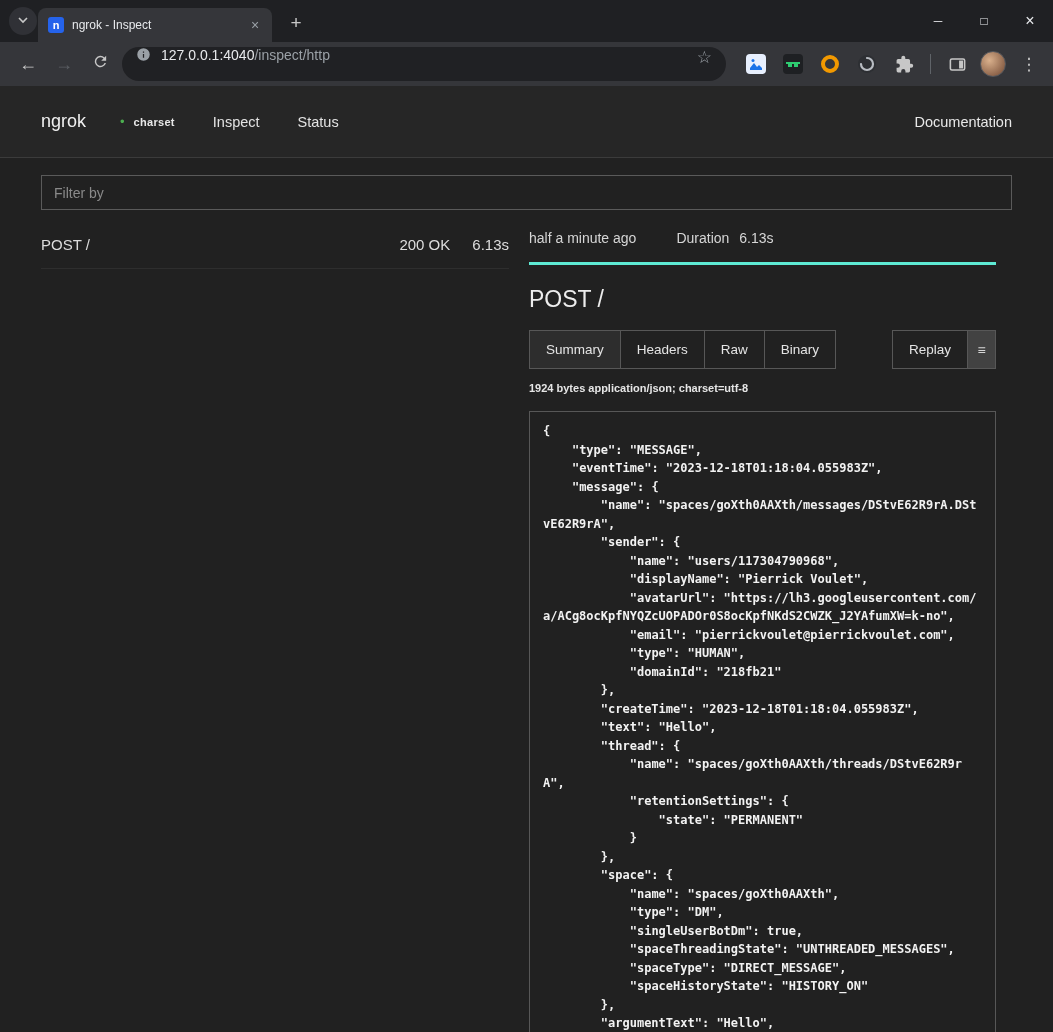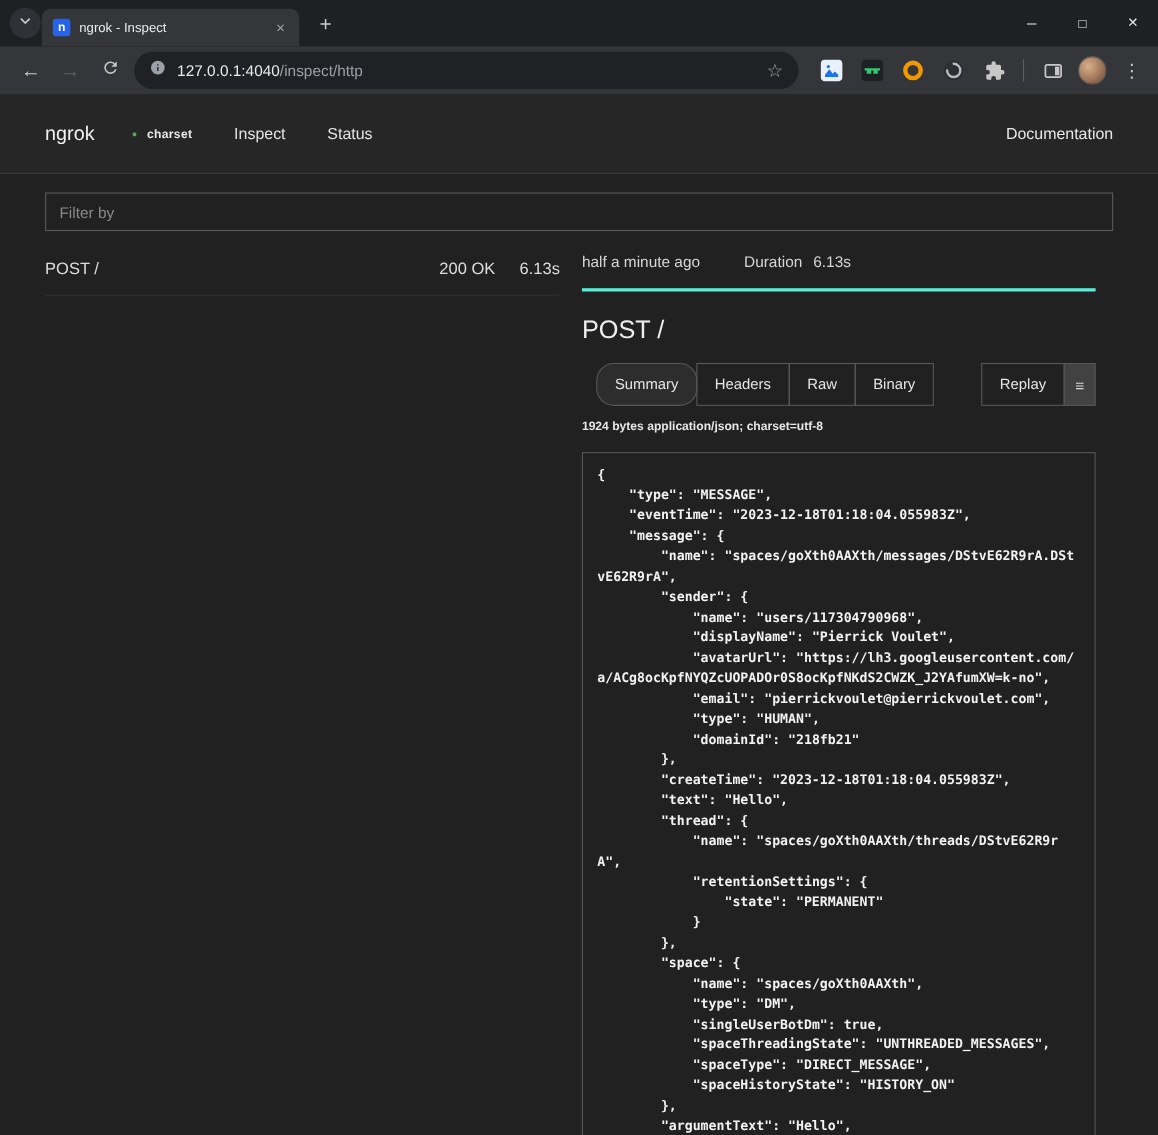--- a/index.html
+++ b/index.html
@@ -24,21 +24,21 @@
   .win-btn { width:46px; height:42px; display:flex; align-items:center; justify-content:center;
              color:#e8eaed; font-size:12px; cursor:pointer; }
   .win-btn.close-btn { font-size:16px; }
 
   
   .toolbar { height:44px; background:#35363a; display:flex; align-items:center; padding:0 10px; flex:0 0 auto; }
   .nav-btn { width:36px; height:34px; display:flex; align-items:center; justify-content:center;
              color:#c7c7c7; font-size:18px; border-radius:50%; cursor:pointer; }
   .nav-btn.dim { color:#5c5f64; }
   .omnibox { width:604px; height:34px; margin-left:4px; background:#202124; border-radius:17px;
-             display:flex; align-items:center; padding:16px 14px; }
+             display:flex; align-items:flex-start; padding:0 14px; }
   .url { font-size:14px; margin-left:10px; white-space:nowrap; }
   .url-host { color:#e8eaed; }
   .url-path { color:#9aa0a6; }
   .star { margin-left:auto; color:#9aa0a6; font-size:17px; cursor:pointer; }
   .ext-cluster { margin-left:auto; display:flex; align-items:center; gap:9px; }
   .ext-icon { width:28px; height:28px; display:flex; align-items:center; justify-content:center;
               border-radius:6px; cursor:pointer; }
   .tb-divider { width:1px; height:20px; background:#5f6368; margin:0 3px; }
   .avatar { width:26px; height:26px; border-radius:50%; cursor:pointer;
             background:radial-gradient(circle at 35% 35%, #d9b08c, #8a6148 75%); border:1px solid #55585d; }
@@ -76,21 +76,21 @@
   .req-method { color:#dddddd; font-size:15px; }
   .req-right { display:flex; gap:22px; color:#dddddd; font-size:15px; }
 
   .detail-header { display:flex; align-items:center; gap:40px; padding:10px 0 16px;
                    border-bottom:3px solid #5eead4; color:#d6d6d6; font-size:14px; }
   .dur-wrap { display:flex; gap:10px; }
   .detail-title { color:#ededed; font-size:23px; font-weight:400; margin-top:21px; }
   .tabs-row { display:flex; margin-top:17px; align-items:stretch; }
   .tab-btn { border:1px solid #575757; background:transparent; color:#e4e4e4; font-size:13.5px;
              padding:11px 16px; margin-left:-1px; cursor:pointer; font-family:"Liberation Sans", sans-serif; }
-  .tab-btn:first-child { margin-left:13px;border-radius:16px; }
+  .tab-btn:first-child { margin-left:0; }
   .tab-btn.active { background:#2d2d2d; }
   .replay-group { margin-left:auto; display:flex; }
   .replay-btn { border:1px solid #575757; background:transparent; color:#e4e4e4; font-size:13.5px;
                 padding:11px 16px; cursor:pointer; font-family:"Liberation Sans", sans-serif; }
   .replay-toggle { width:29px; border:1px solid #575757; margin-left:-1px; background:#424242;
                    color:#d6d6d6; font-size:14px; display:flex; align-items:center; justify-content:center;
                    cursor:pointer; }
   .meta-line { margin-top:13px; color:#e6e6e6; font-size:11px; font-weight:bold; }
   .code-block { margin-top:17px; border:1px solid #575757; padding:10px 13px;
                 font-family:"DejaVu Sans Mono", monospace; font-size:12px; line-height:18.5px;

